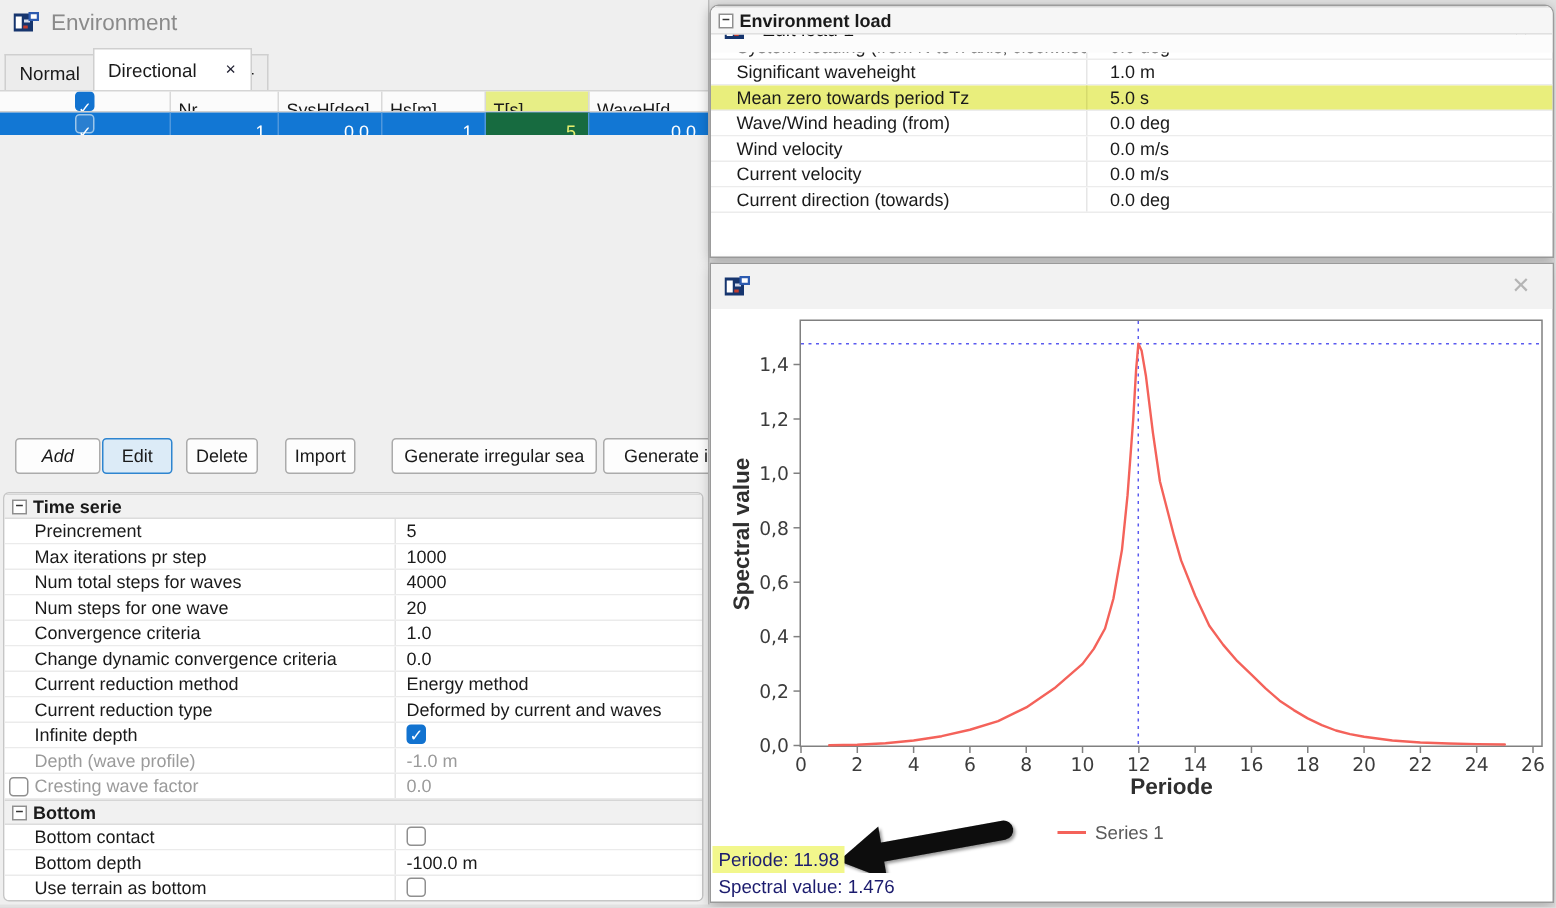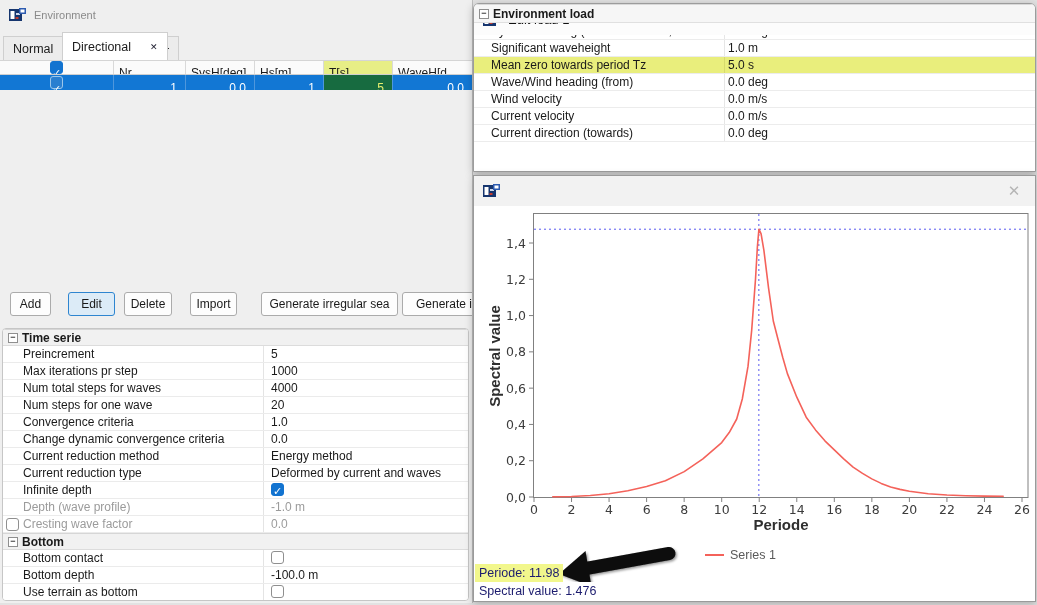--- a/index.html
+++ b/index.html
@@ -9,21 +9,21 @@
   .titlebar{position:absolute;left:0;top:0;right:0;height:30px;display:flex;align-items:center;}
   .appicon{width:17px;height:14px;margin:0 8px 0 9px;flex:0 0 auto;}
   .close-x{position:absolute;right:12px;top:6px;width:18px;height:18px;text-align:center;line-height:18px;font-size:14px;color:#222;cursor:default;}
   .cb{display:inline-block;width:13px;height:13px;border:1px solid #8f8f8f;border-radius:3px;background:#fff;box-sizing:border-box;position:relative;}
   .cb.checked{background:#1273d0;border-color:#1273d0;}
   .cb.checked::after{content:"✓";position:absolute;left:1px;top:-1px;color:#fff;font-size:11px;font-weight:bold;}
   .collapse{display:inline-block;width:10px;height:10px;border:1px solid #8f8f8f;background:#fff;box-sizing:border-box;line-height:7px;font-size:9px;text-align:center;color:#333;}
 
   
   #env-window{position:absolute;left:0;top:0;width:472px;height:603px;background:#efefef;border-right:1px solid #bdbdbd;overflow:hidden;}
-  #env-title{color:#8a8a8a;font-size:11px;}
+  #env-title{color:#8a8a8a;font-size:15px;}
   #env-tabbar{position:absolute;left:0;top:30px;width:100%;height:30px;}
   .tab{position:absolute;bottom:0;display:flex;align-items:center;gap:19px;padding:0 9px;font-size:12.5px;color:#1a1a1a;border:1px solid #cfcfcf;border-bottom:none;background:#ececec;height:24px;box-sizing:border-box;}
   .tab .tclose{font-size:9px;font-weight:bold;color:#223;}
   #tab-normal{left:3px;}
   #tab-directional{left:62px;height:28px;background:#fff;z-index:2;}
   #tab-plus{left:153px;width:26px;justify-content:center;padding:0;}
   #env-table{position:absolute;left:0;top:60px;width:472px;}
   .thead,.trow{display:flex;height:15px;box-sizing:border-box;}
   .thead{background:#fbfbfb;border-top:1px solid #d5d5d5;border-bottom:1px solid #cfcfcf;}
   .thead .tc{border-right:1px solid #d9d9d9;box-sizing:border-box;line-height:25px;padding-left:5px;overflow:hidden;white-space:nowrap;}
@@ -51,21 +51,21 @@
   .prow .pvalue .cb{margin-top:1px;}
 
   
   #edit-dialog{position:absolute;left:473px;top:3px;width:563px;height:169px;background:#fff;border:1px solid #9c9c9c;border-radius:6px 6px 0 0;box-shadow:0 2px 8px rgba(0,0,0,.25);box-sizing:border-box;overflow:hidden;}
   #edit-dialog .titlebar{height:31px;background:#fcfcfc;}
   #dlg-title{font-size:13px;color:#111;}
   #dlg-section{position:relative;height:19px;background:#f6f6f6;border-top:1px solid #d9d9d9;border-bottom:1px solid #e0e0e0;font-weight:bold;line-height:18px;padding-left:19px;box-sizing:border-box;}
   #dlg-section .collapse{position:absolute;left:5px;top:4px;}
   .drow{display:flex;height:17px;box-sizing:border-box;border-bottom:1px solid #ececec;background:#fff;}
   .drow .dlabel{width:250px;box-sizing:border-box;padding-left:17px;line-height:16px;overflow:hidden;white-space:nowrap;}
-  .drow .dvalue{flex:1;border-left:1px solid #e6e6e6;padding-left:3px;line-height:16px;overflow:hidden;white-space:nowrap;}
+  .drow .dvalue{flex:1;border-left:1px solid #e6e6e6;padding-left:15px;line-height:16px;overflow:hidden;white-space:nowrap;}
   .drow.hl{background:#e9ee7c;}
   .drow.hl .dvalue{border-left-color:#d6da6d;}
 
   
   #chart-window{position:absolute;left:473px;top:175px;width:563px;height:427px;background:#fff;border:1px solid #9a9a9a;box-shadow:0 2px 8px rgba(0,0,0,.25);box-sizing:border-box;overflow:hidden;}
   #chart-window .titlebar{height:30px;background:#f2f2f2;}
   #chart-close{color:#b5b5b5;font-size:15px;}
   #chart-svg{position:absolute;left:0;top:0;}
   #ylabel{position:absolute;left:-78px;top:170px;width:200px;height:20px;text-align:center;font-weight:bold;font-size:15px;color:#2f2f2f;transform:rotate(-90deg);}
   #xlabel{position:absolute;left:207px;top:340px;width:200px;text-align:center;font-weight:bold;font-size:15px;color:#2f2f2f;}
@@ -124,21 +124,21 @@
           </div>
         <div class="tc c1">1</div>
         <div class="tc c2">0.0</div>
         <div class="tc c3">1</div>
         <div class="tc c4 sel">5</div>
         <div class="tc c5">0.0</div>
       </div>
     </div>
 
     <div id="env-buttons">
-      <div class="btn" id="btn-add" style="left:10px;width:41px;">Add</div>
+      <div class="btn" id="btn-add" style="left:10px;width:57px;font-style:italic;">Add</div>
       <div class="btn" id="btn-edit" style="left:68px;width:47px;">Edit</div>
       <div class="btn" id="btn-delete" style="left:124px;width:48px;">Delete</div>
       <div class="btn" id="btn-import" style="left:190px;width:47px;">Import</div>
       <div class="btn" id="btn-gen-clipped" style="left:402px;width:120px;text-align:left;padding-left:13px;">Generate i</div>
       <div class="btn" id="btn-gen-irregular" style="left:261px;width:137px;">Generate irregular sea</div>
     </div>
 
     <div id="env-props">
         <div class="prow psection">
           <span class="collapse">−</span>

